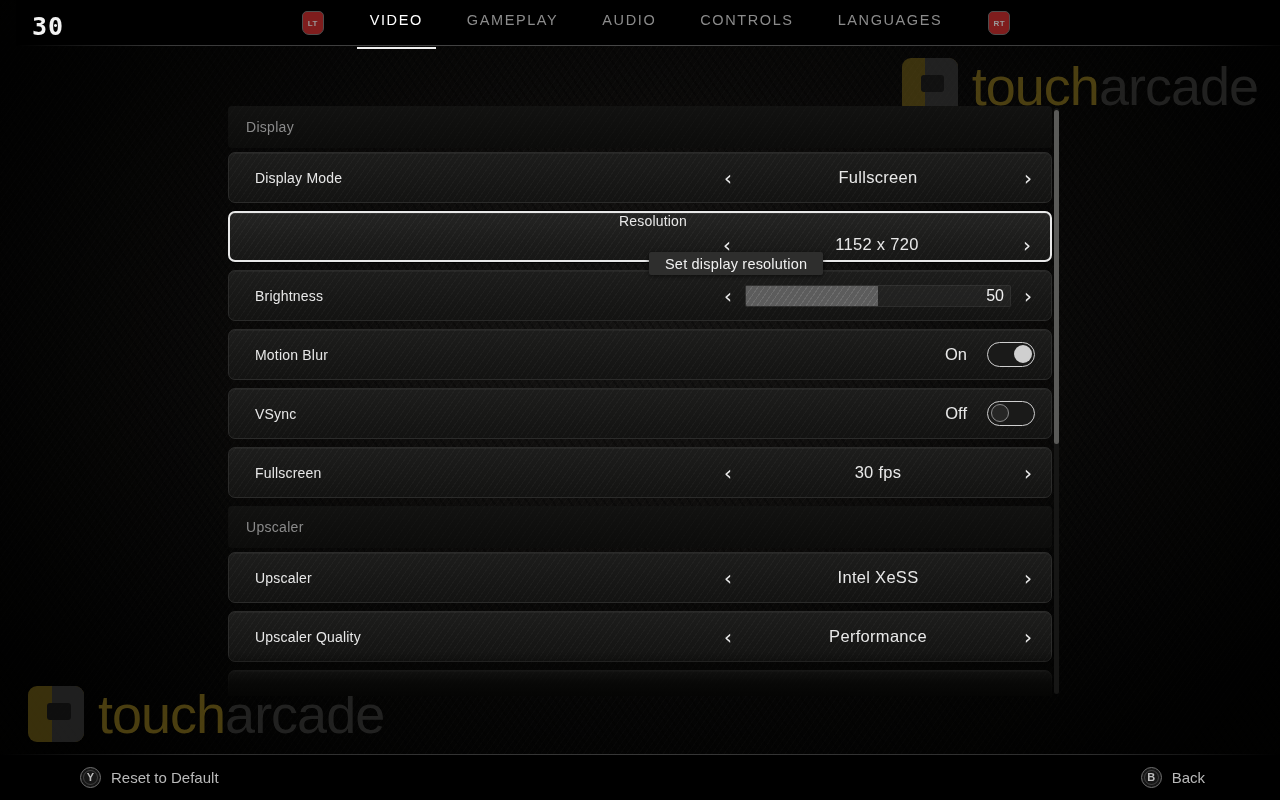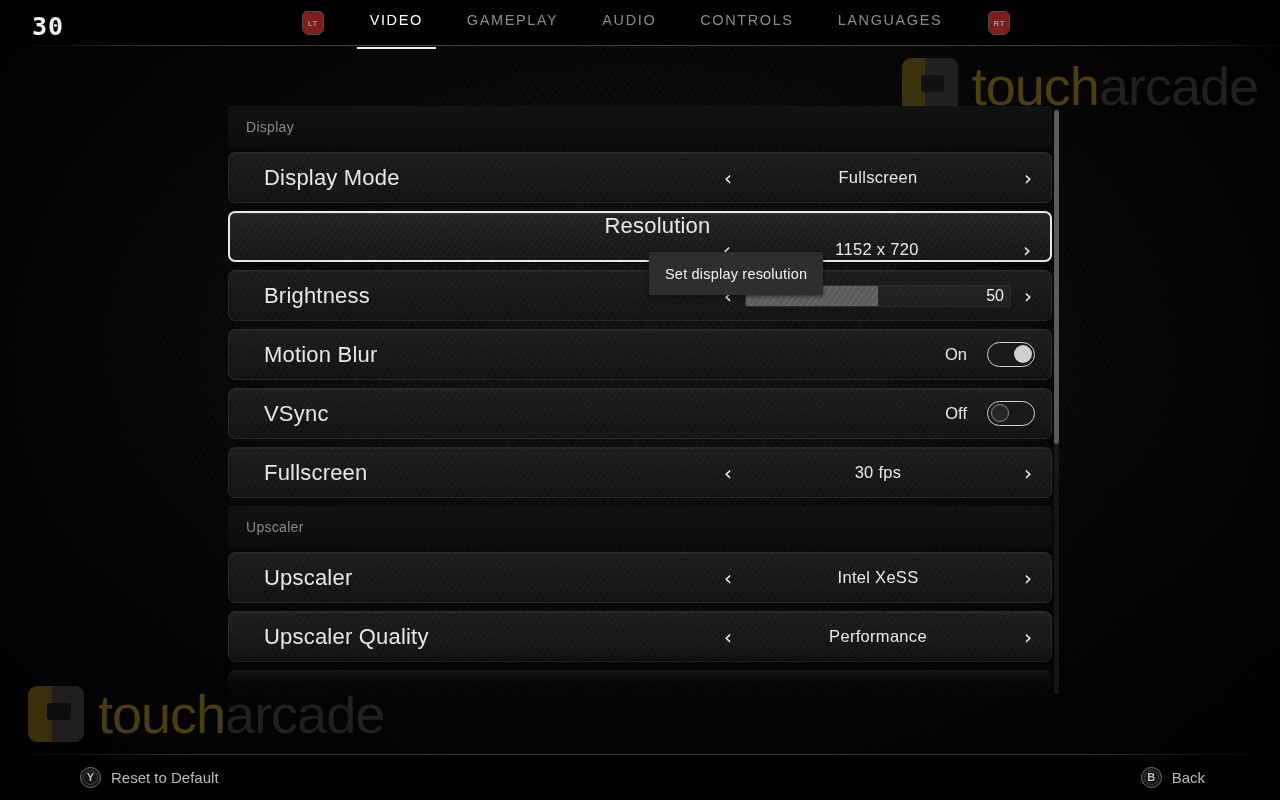--- a/index.html
+++ b/index.html
@@ -196,24 +196,23 @@
     background:
       repeating-linear-gradient(125deg, rgba(255,255,255,0.030) 0px, rgba(255,255,255,0.030) 1px, transparent 1px, transparent 5px),
       linear-gradient(to bottom, #242423 0%, #1d1d1c 50%, #171716 100%);
     z-index: 5;
     flex-direction: column;
   }
 
   .row-label {
     padding-left: 26px;
     color: #e7e7e7;
-    font-size: 22px;
+    font-size: 14px;
     letter-spacing: .2px;
     flex: 0 0 auto;
-    margin-left: 9px;
   }
 
   .row-control {
     margin-left: auto;
     display: flex;
     align-items: center;
     height: 100%;
   }
 
   
@@ -307,21 +306,21 @@
     border-radius: 50%;
     transition: none;
   }
   .toggle.on .knob { right: 2px; background: #cfcfcf; }
   .toggle.off .knob { left: 3px; background: #262625; border: 1px solid #8a8a8a; }
 
   
   #tooltip {
     position: absolute;
     left: 649px; top: 252px;
-    height: 43px;
+    height: 23px;
     padding: 0 16px;
     display: flex;
     align-items: center;
     background: #2e2e2d;
     color: #f0f0f0;
     font-size: 14.5px;
     letter-spacing: .2px;
     border-radius: 2px;
     z-index: 20;
     box-shadow: 0 1px 4px rgba(0,0,0,.6);

